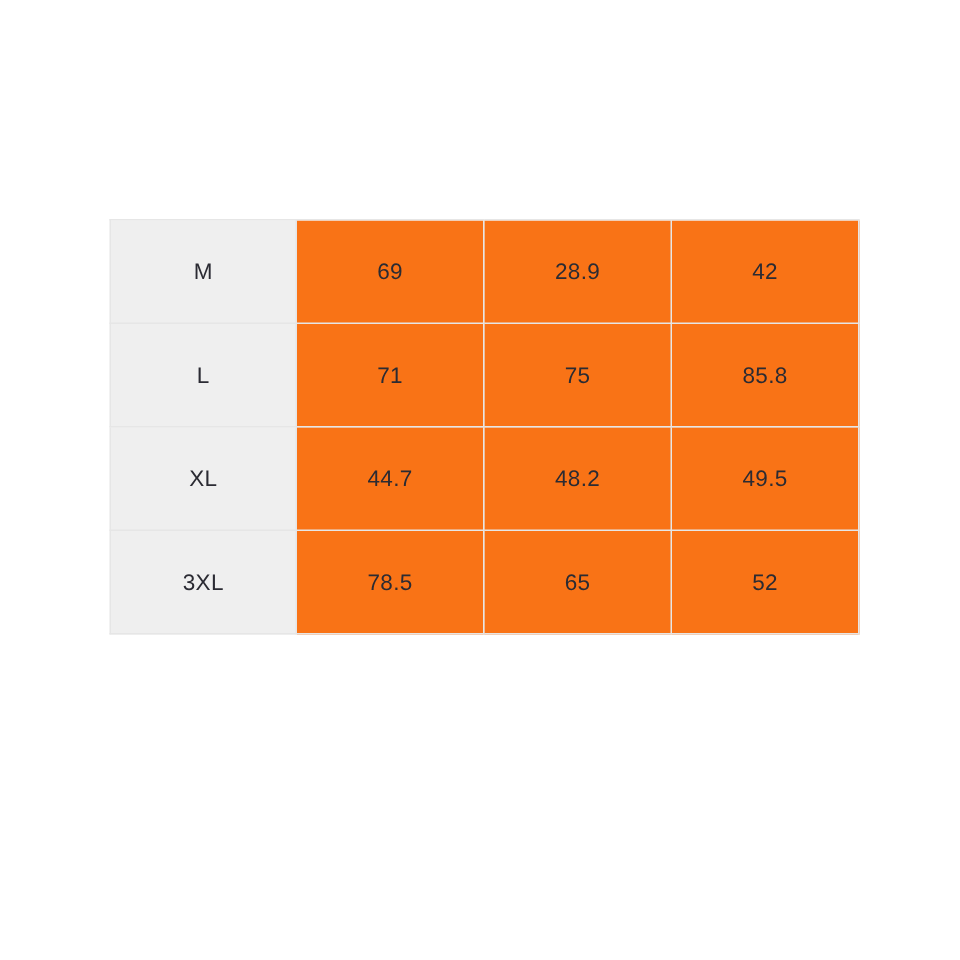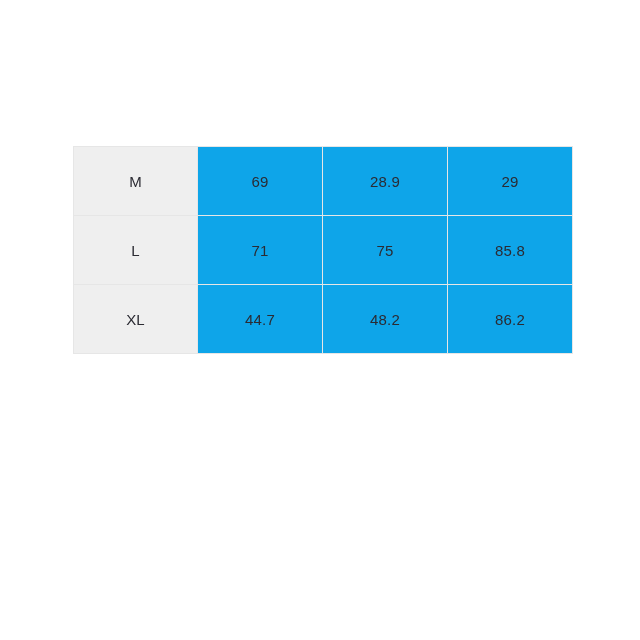--- a/index.html
+++ b/index.html
@@ -52,56 +52,62 @@
 
   
   table.size-table td.size-cell {
     background: #efefef;
     width: 123px;
     border-right-color: #e6e6e6;
   }
 
   table.size-table td.measure-cell {
     width: 124px;
-    background: #0ea5e9;
+    background: #f97316;
   }
 
   table.size-table tr:first-child td {
     border-top-color: #e6e6e6;
   }
 </style>
 </head>
 <body>
 
 <div id="page">
 
   <div id="size-table-wrap">
     <table class="size-table">
       <tbody>
 
         <tr>
           <td class="size-cell">M</td>
           <td class="measure-cell">69</td>
           <td class="measure-cell">28.9</td>
-          <td class="measure-cell">29</td>
+          <td class="measure-cell">42</td>
         </tr>
 
         <tr>
           <td class="size-cell">L</td>
           <td class="measure-cell">71</td>
           <td class="measure-cell">75</td>
           <td class="measure-cell">85.8</td>
         </tr>
 
         <tr>
           <td class="size-cell">XL</td>
           <td class="measure-cell">44.7</td>
           <td class="measure-cell">48.2</td>
-          <td class="measure-cell">86.2</td>
+          <td class="measure-cell">49.5</td>
         </tr>
 
 
+        <tr>
+          <td class="size-cell">3XL</td>
+          <td class="measure-cell">78.5</td>
+          <td class="measure-cell">65</td>
+          <td class="measure-cell">52</td>
+        </tr>
 
       </tbody>
     </table>
   </div>
 
 </div>
 
 </body></html>

